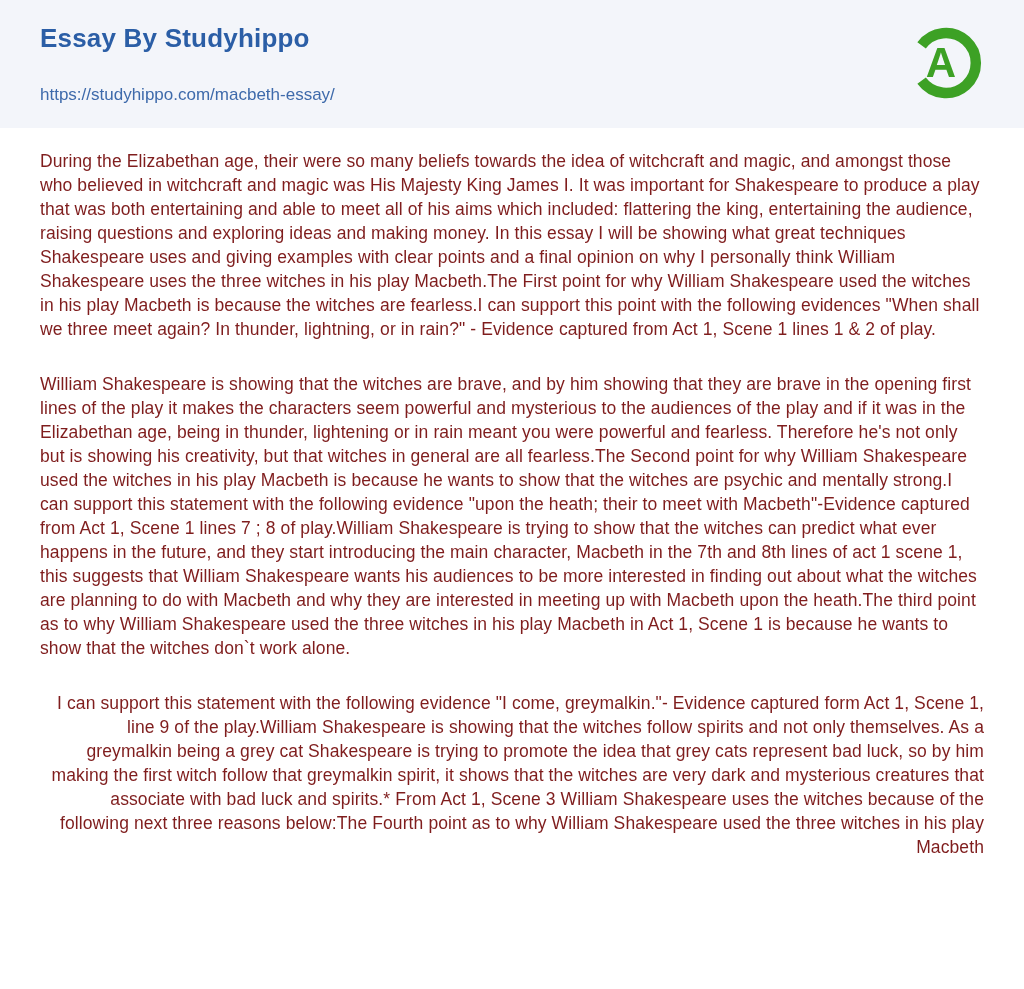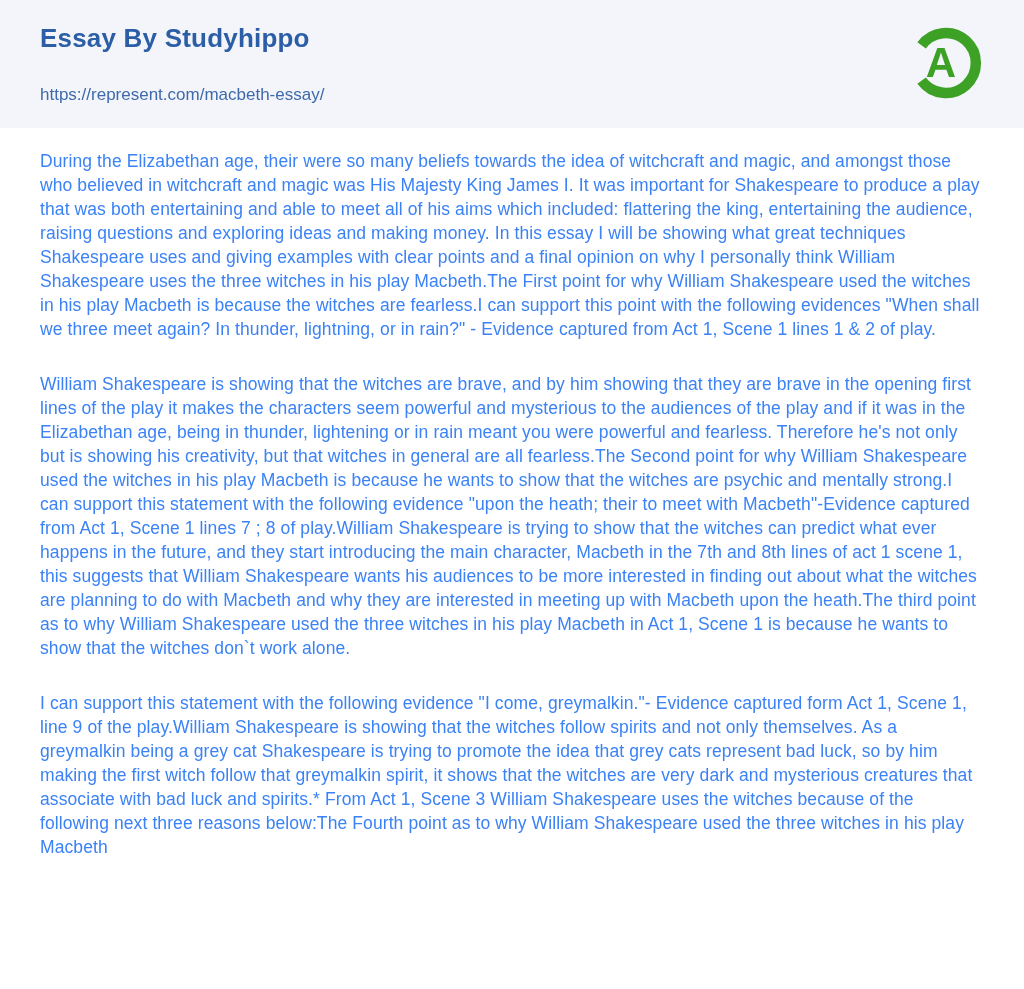--- a/index.html
+++ b/index.html
@@ -42,35 +42,35 @@
   }
   .page-title {
     color: #181818;
     font-size: 33px;
     line-height: 1.17;
     font-weight: 800;
     letter-spacing: 0.2px;
     margin-bottom: 17px;
   }
   .article p {
-    color: #3b82f6;
+    color: #7f1d1d;
     font-size: 17.5px;
     line-height: 24px;
     margin-bottom: 31px;
     letter-spacing: 0.1px;
   }
-  .article p:last-child { margin-bottom: 8px; }
+  .article p:last-child { margin-bottom: 8px; text-align: right; }
 </style>
 </head>
 <body>
 
 <div class="header">
   <div class="header-text">
     <div class="site-title">Essay By Studyhippo</div>
-    <a class="site-url">https://represent.com/macbeth-essay/</a>
+    <a class="site-url">https://studyhippo.com/macbeth-essay/</a>
   </div>
   <svg class="logo" viewBox="0 0 76 82" aria-hidden="true">
 
     <path d="M 13.6 22.3 A 30 30 0 1 1 13.6 57.7" fill="none" stroke="#3da125" stroke-width="10.5" stroke-linecap="butt"></path>
     <text x="33" y="54" text-anchor="middle" font-family="Liberation Sans, sans-serif" font-size="42" font-weight="600" fill="#3da125">A</text>
   </svg>
 </div>
 
 <div class="article">
 

